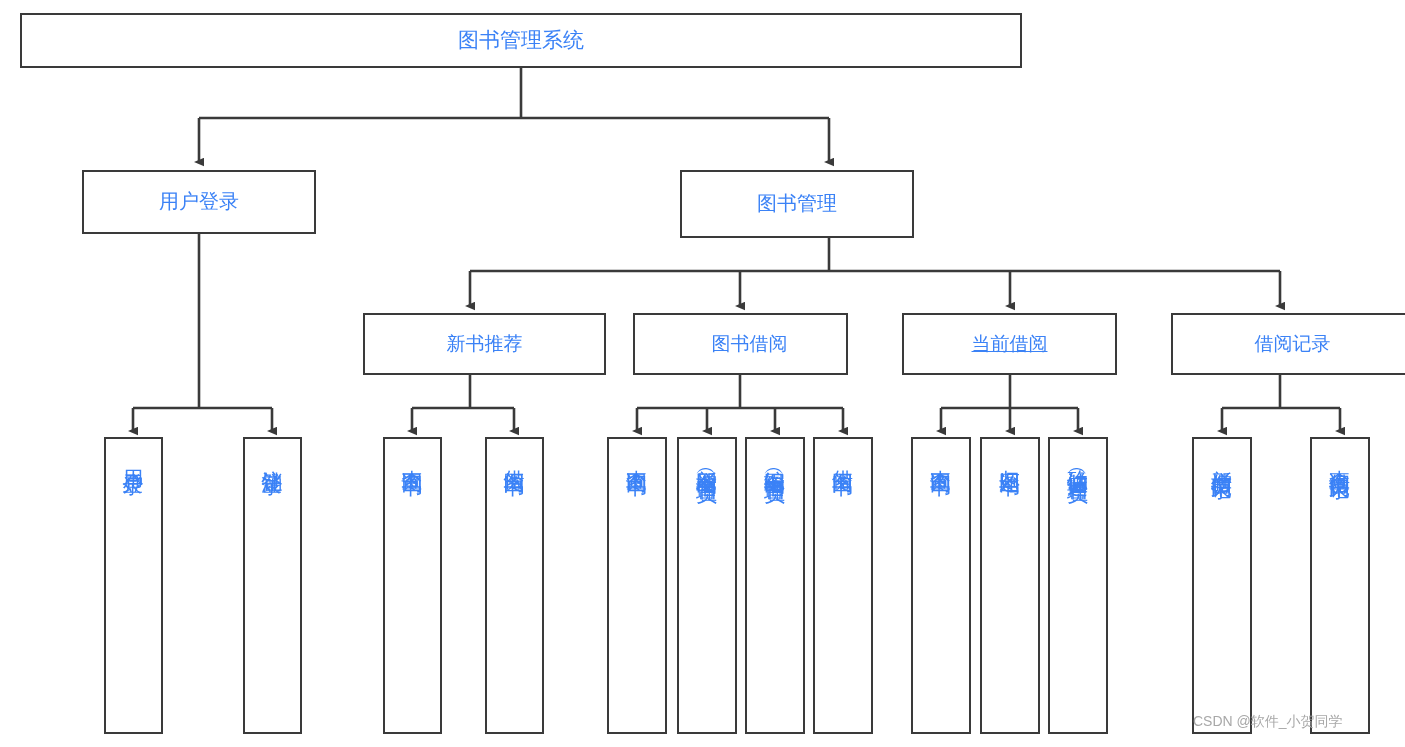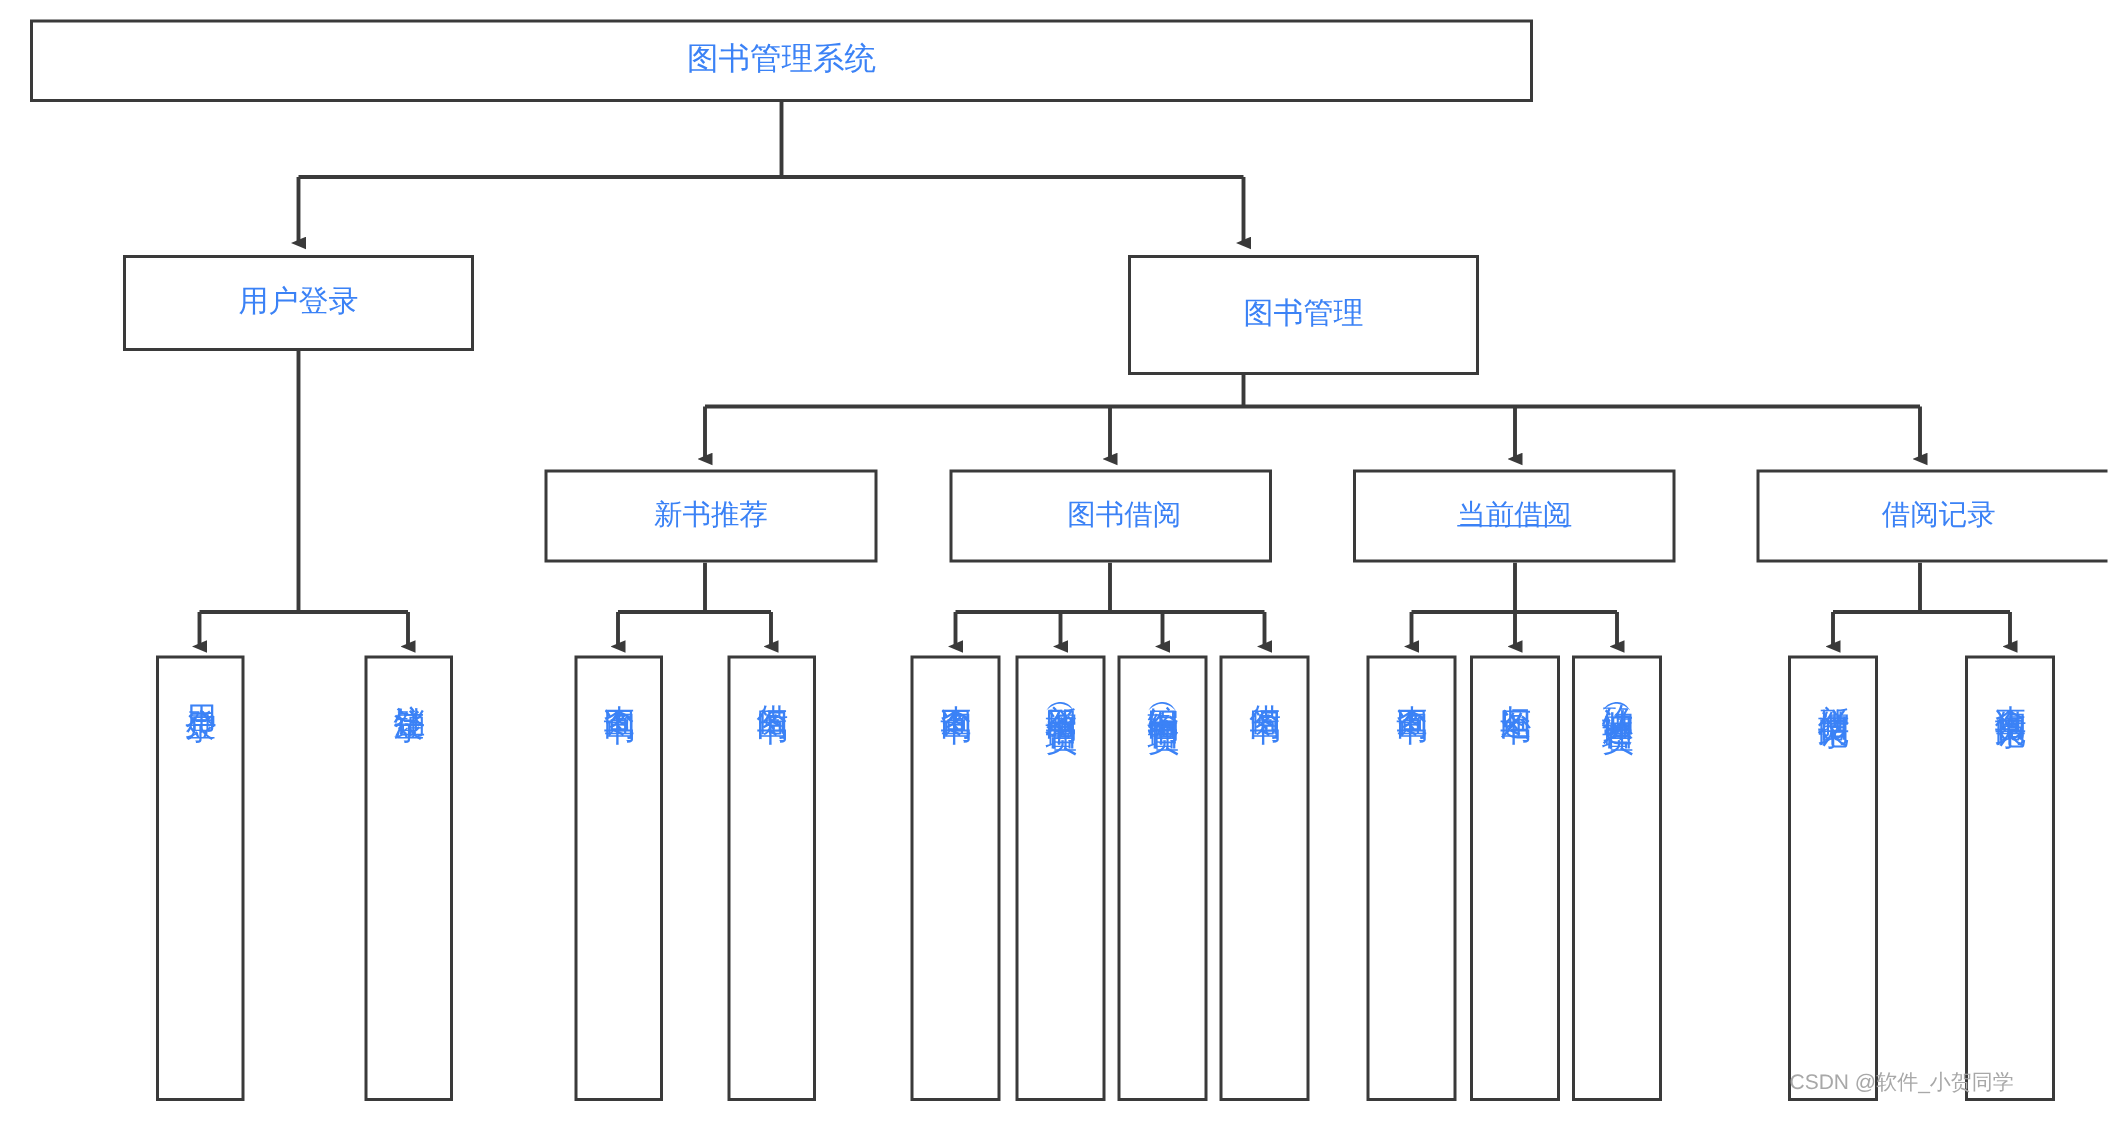--- a/index.html
+++ b/index.html
@@ -109,25 +109,25 @@
     </g>
   </svg>
 
   <div class="node root" style="left:20px;top:13px;width:1002px;height:55px;">
     <span class="lbl">图书管理系统</span>
   </div>
 
   <div class="node lvl1" style="left:82px;top:170px;width:234px;height:64px;">
     <span class="lbl">用户登录</span>
   </div>
-  <div class="node lvl1" style="left:752px;top:170px;width:234px;height:80px;">
+  <div class="node lvl1" style="left:680px;top:170px;width:234px;height:68px;">
     <span class="lbl">图书管理</span>
   </div>
 
-  <div class="node lvl2" style="left:363px;top:313px;width:222px;height:62px;">
+  <div class="node lvl2" style="left:363px;top:313px;width:243px;height:62px;">
     <span class="lbl">新书推荐</span>
   </div>
   <div class="node lvl2" style="left:633px;top:313px;width:215px;height:62px;padding-left:18px;">
     <span class="lbl">图书借阅</span>
   </div>
   <div class="node lvl2" style="left:902px;top:313px;width:215px;height:62px;text-decoration:underline;">
     <span class="lbl">当前借阅</span>
   </div>
   <div class="node lvl2" style="left:1171px;top:313px;width:243px;height:62px;">
     <span class="lbl">借阅记录</span>

